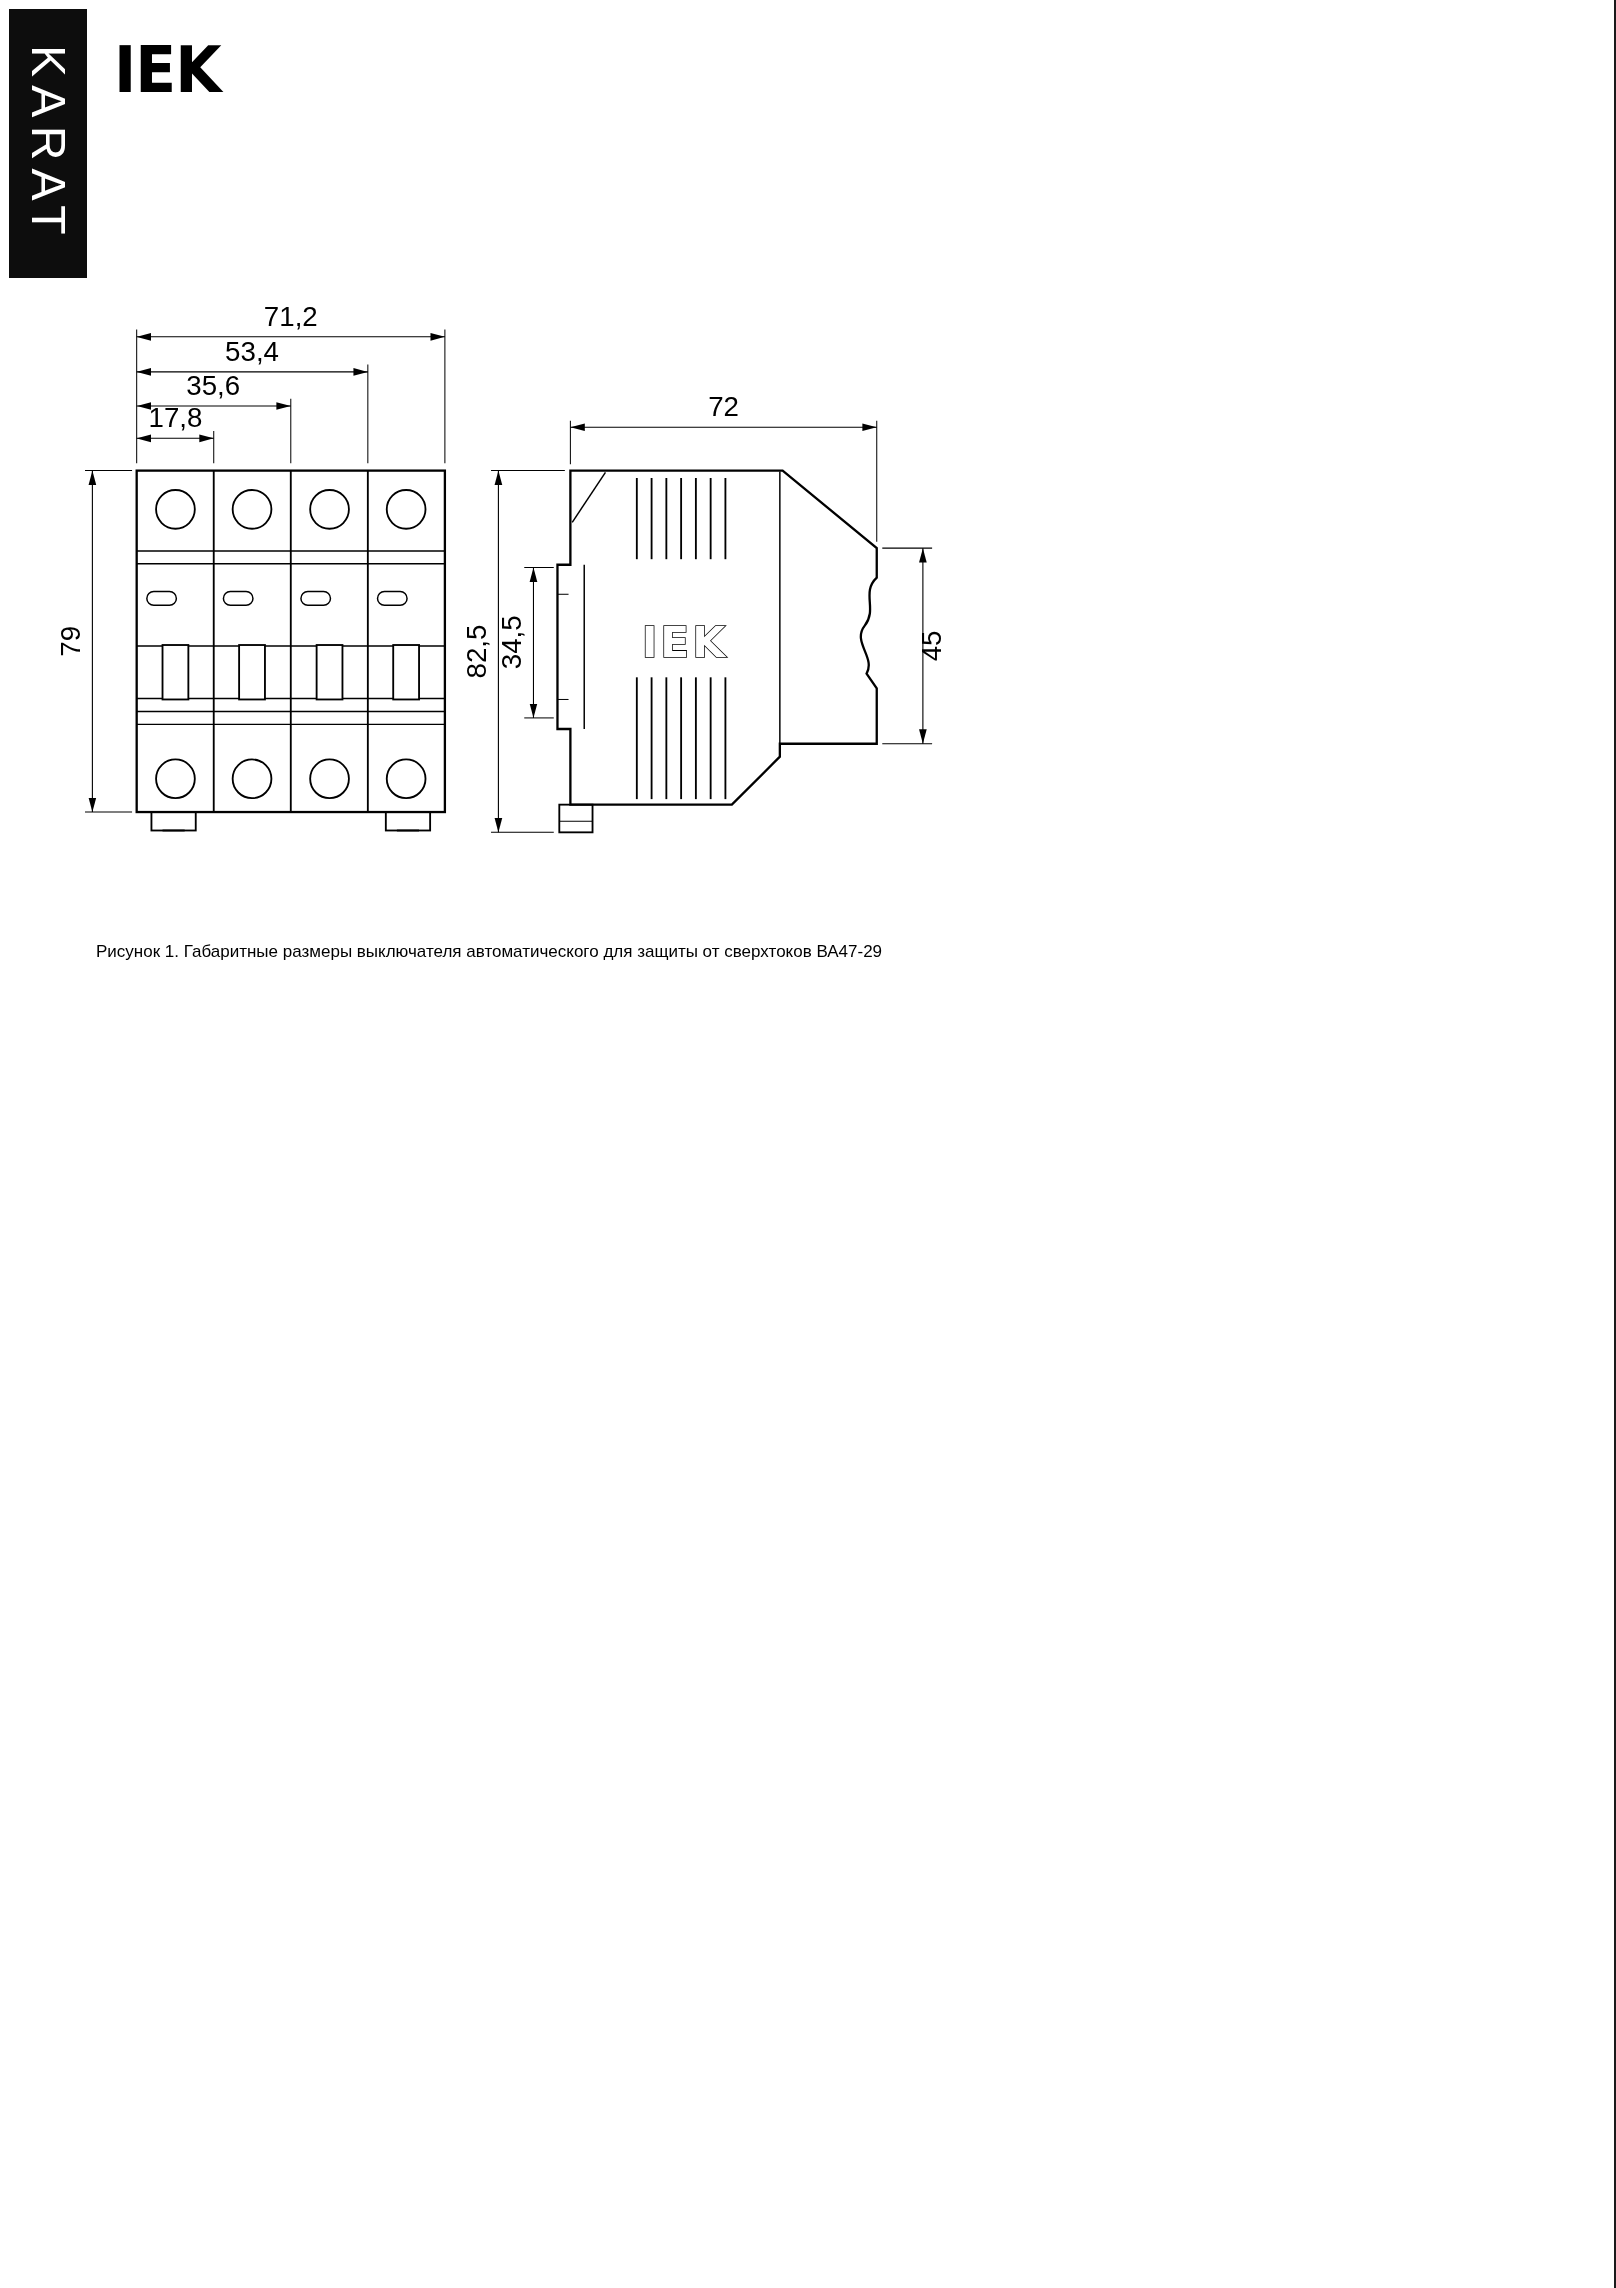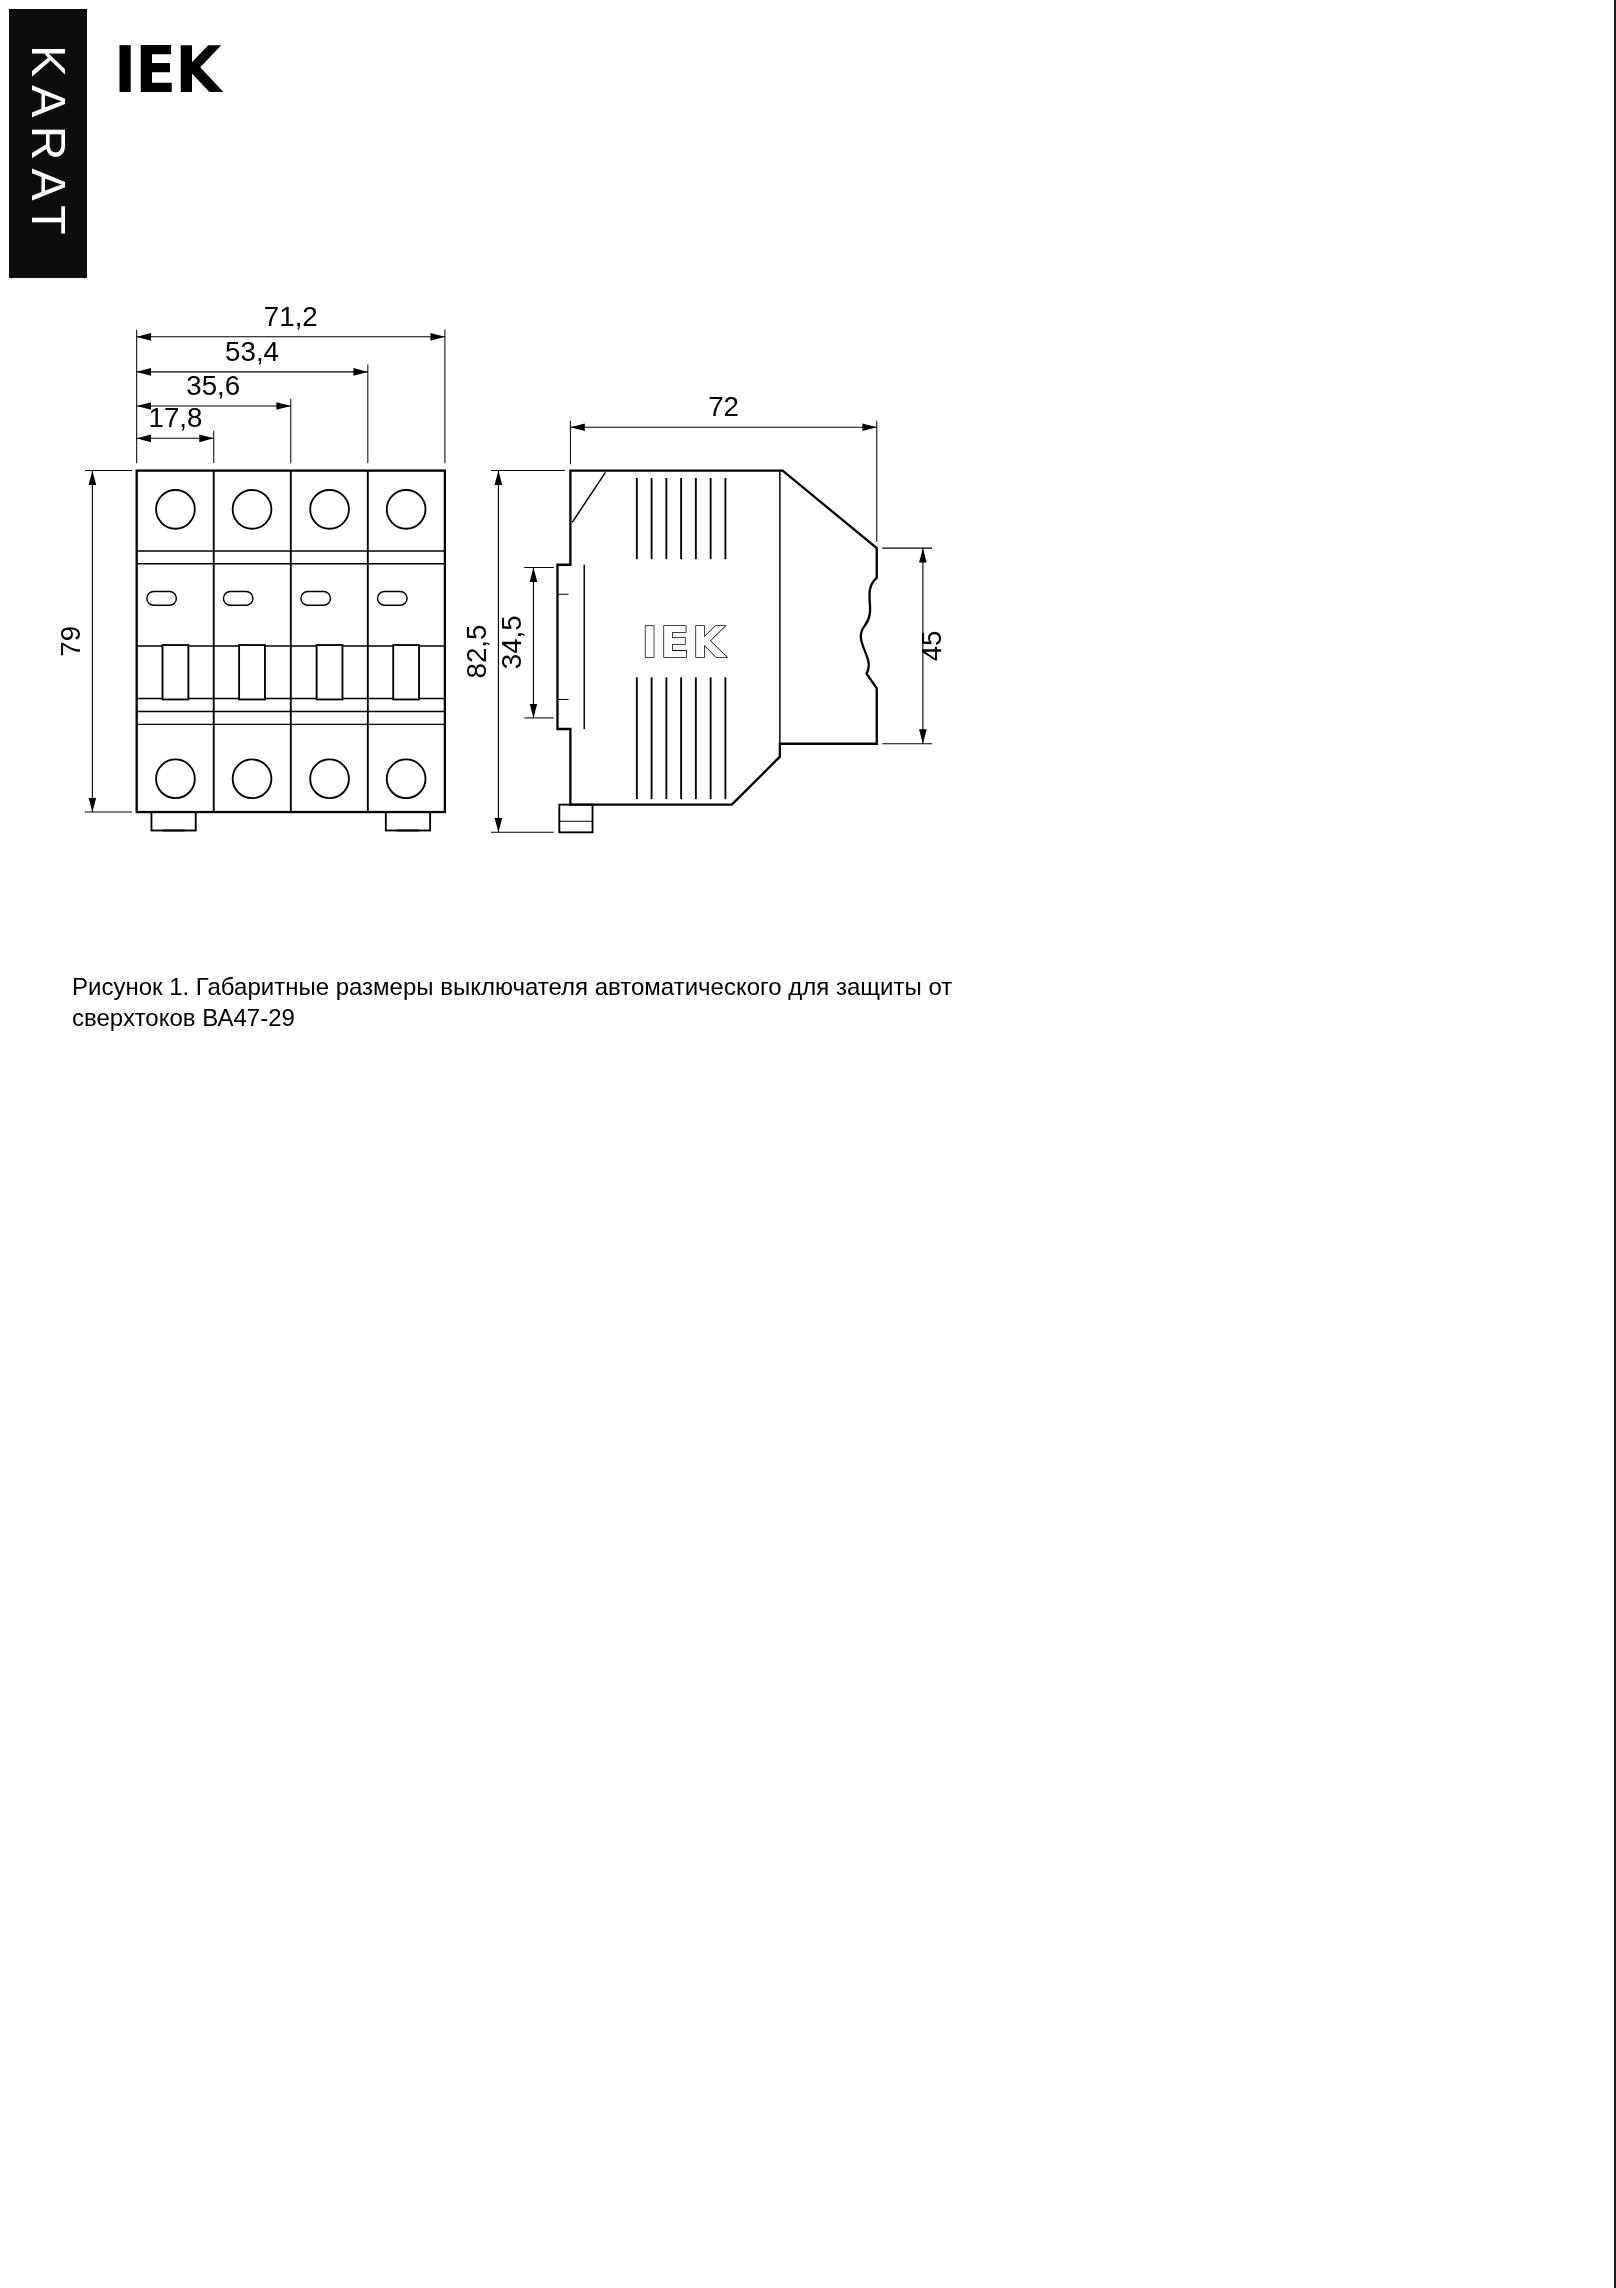--- a/index.html
+++ b/index.html
@@ -18,22 +18,22 @@
     letter-spacing:8.3px; font-weight:400; user-select:none;
   }
   .iek-logo {
     position:absolute; left:114px; top:33px; color:#000;
     font-family:"DejaVu Sans","Liberation Sans",sans-serif;
     font-weight:bold; font-size:57px; letter-spacing:-0.9px;
     transform:scale(1.05,1.12); transform-origin:left top;
   }
   .drawing-svg { position:absolute; left:0; top:0; }
   .caption {
-    position:absolute; left:72px; top:941px; color:#000;
-    font-size:24px; line-height:1.3; width:923px;margin-top:30px;
+    position:absolute; left:96px; top:941px; color:#000;
+    font-size:17px; line-height:1.3; width:923px;
   }
   
   .s25 { stroke:#000; stroke-width:2.5; fill:none; }
   .s2  { stroke:#000; stroke-width:2;   fill:none; }
   .s15 { stroke:#000; stroke-width:1.6; fill:none; }
   .ext { stroke:#000; stroke-width:1.1; fill:none; }
   .dim { stroke:#000; stroke-width:1.2; fill:none; }
   .lever { stroke:#000; stroke-width:2; fill:#ffffff; }
   .dimtxt { font-family:"Liberation Sans","DejaVu Sans",sans-serif; font-size:30px; fill:#000; }
   .side-logo {

